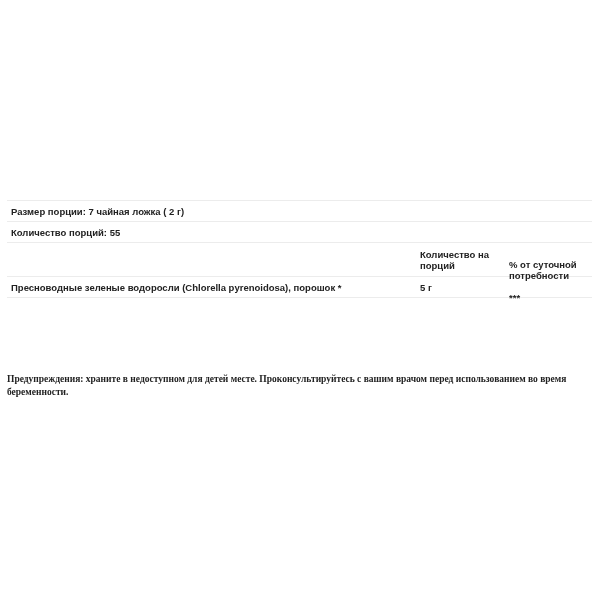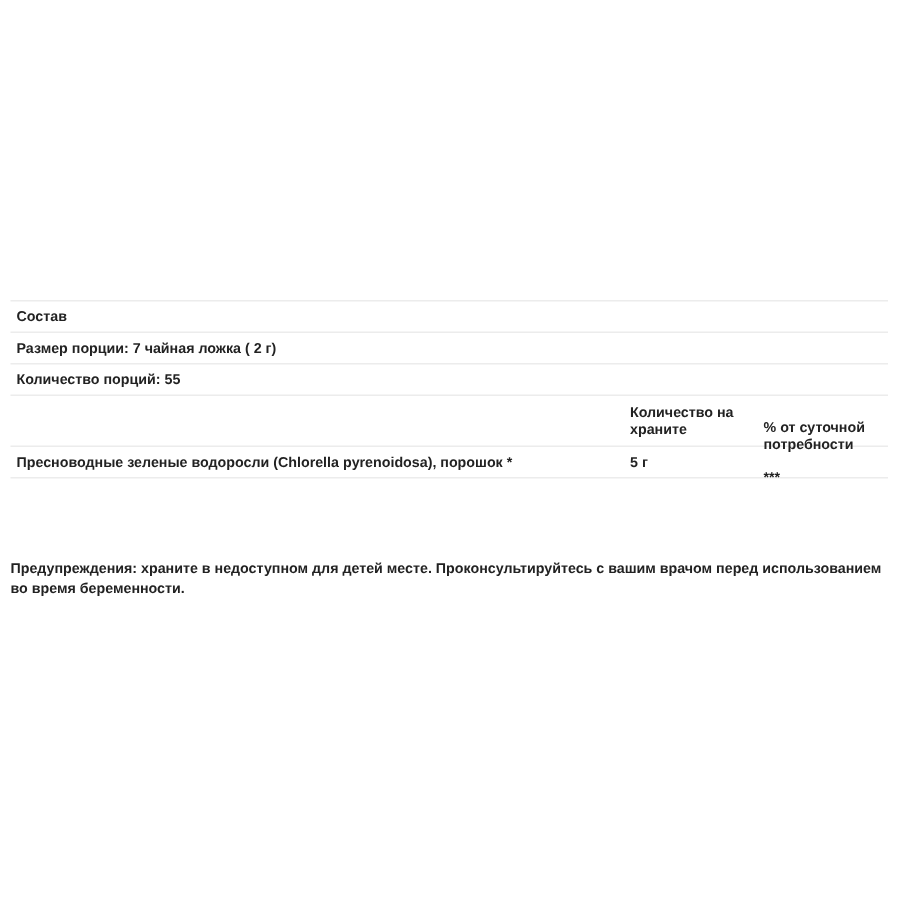--- a/index.html
+++ b/index.html
@@ -41,38 +41,36 @@
     .cell-dv { flex: 1; line-height: 11px; margin-top: 20px; }
     .warning {
       position: absolute;
       left: 7px;
       top: 373px;
       width: 590px;
       font-size: 9.5px;
       font-weight: bold;
       line-height: 13px;
       color: #222222;
+      font-family: Liberation Serif, serif;
     }
   </style>
 </head>
 <body>
 
 <div class="facts">
-  <div class="row">
-    <span>Состав</span>
-  </div>
   <div class="row">
     <span>Размер порции: 7 чайная ложка ( 2 г)</span>
   </div>
   <div class="row">
     <span>Количество порций: 55</span>
   </div>
   <div class="row header">
     <span class="cell-name"></span>
-    <span class="cell-amount">Количество на храните</span>
+    <span class="cell-amount">Количество на порций</span>
     <span class="cell-dv">% от суточной потребности</span>
   </div>
   <div class="row">
     <span class="cell-name">Пресноводные зеленые водоросли (Chlorella pyrenoidosa), порошок *</span>
     <span class="cell-amount">5 г</span>
     <span class="cell-dv">***</span>
   </div>
 </div>
 
 <div class="warning">Предупреждения: храните в недоступном для детей месте. Проконсультируйтесь с вашим врачом перед использованием во время беременности.</div>

